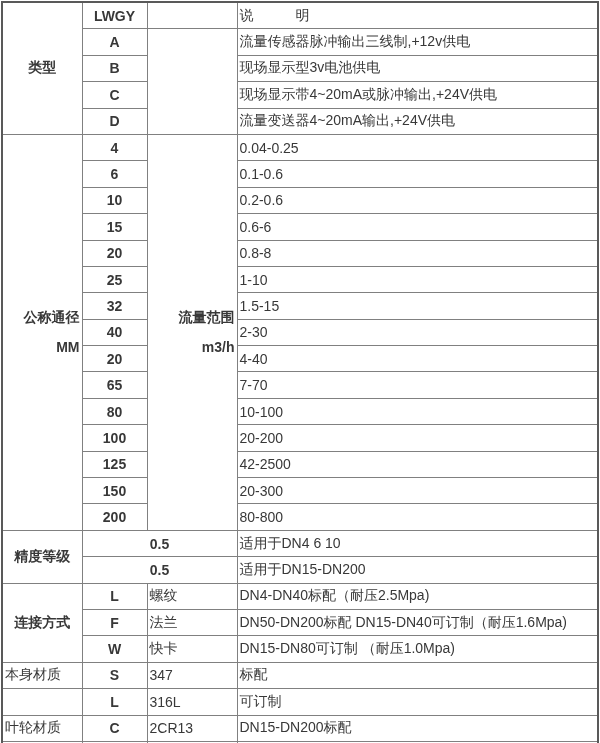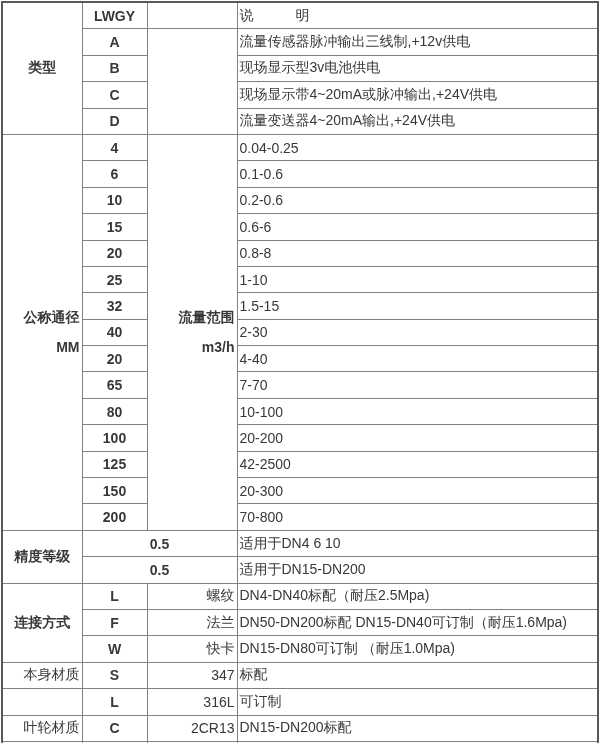--- a/index.html
+++ b/index.html
@@ -28,21 +28,21 @@
     height: 25.4px;
     font-size: 14px;
     color: #383838;
     padding: 0 2px;
     overflow: hidden;
     white-space: nowrap;
     vertical-align: middle;
     background: #ffffff;
   }
   td.center { text-align: center; font-weight: bold; }
-  td.left   { text-align: right; padding-left: 6px; }
+  td.left   { text-align: left; padding-left: 6px; }
   td.desc   { text-align: left; padding-left: 5px; }
   .twoline { line-height: 1.0; }
   .twoline div { line-height: 2.2; text-align: right; }
 </style>
 </head>
 <body>
 
 <div class="page">
 <table class="spec">
   <colgroup>
@@ -136,21 +136,21 @@
   <tr>
     <td class="center">125</td>
     <td class="desc">42-2500</td>
   </tr>
   <tr>
     <td class="center">150</td>
     <td class="desc">20-300</td>
   </tr>
   <tr>
     <td class="center">200</td>
-    <td class="desc">70-800</td>
+    <td class="desc">80-800</td>
   </tr>
 
   <tr>
     <td class="center" rowspan="2">精度等级</td>
     <td class="center" colspan="2">0.5</td>
     <td class="desc">适用于DN4  6  10</td>
   </tr>
   <tr>
     <td class="center" colspan="2">0.5</td>
     <td class="desc">适用于DN15-DN200</td>

